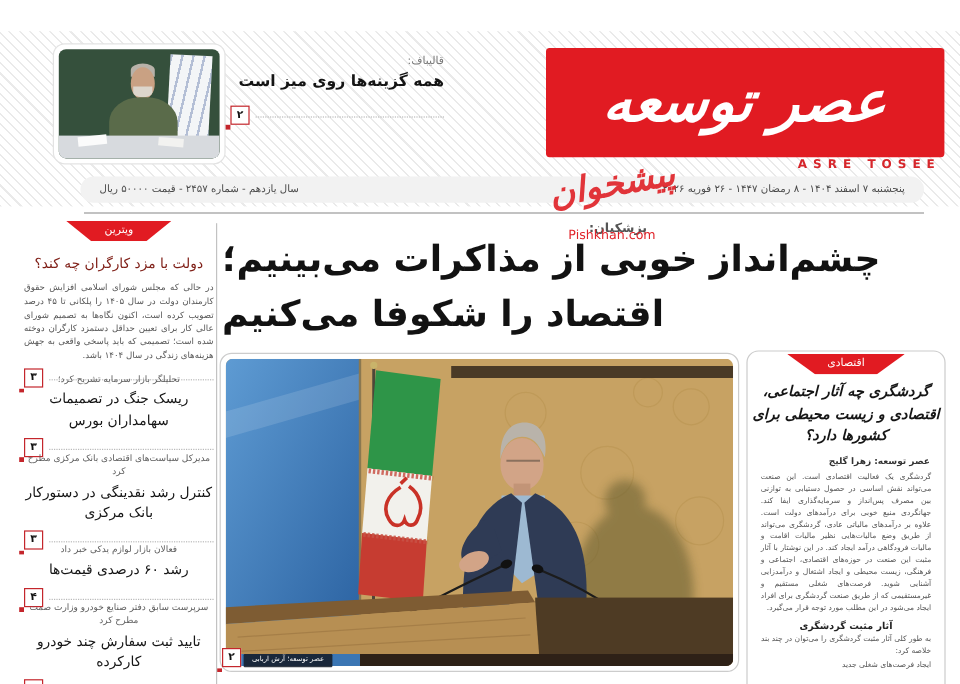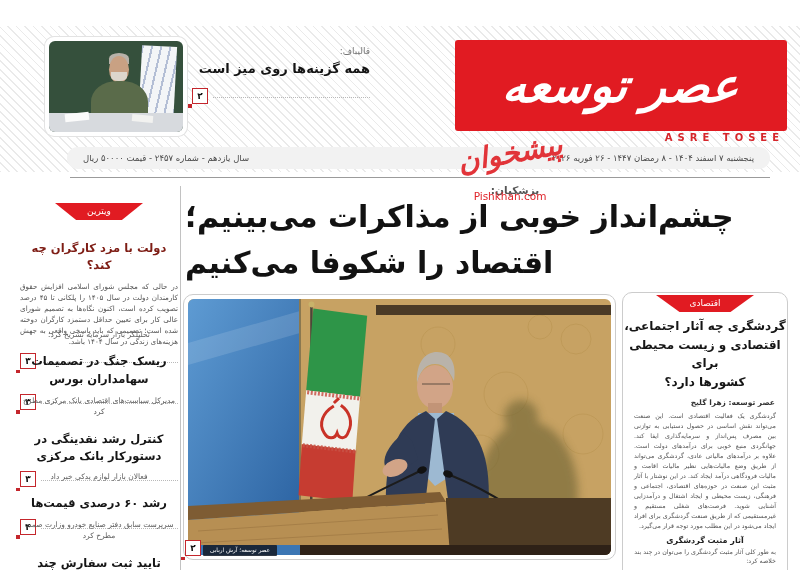--- a/index.html
+++ b/index.html
@@ -57,42 +57,42 @@
   
   .brow{display:flex;direction:ltr;align-items:flex-end;gap:5px;}
   .pbadge{position:relative;width:14px;height:14px;border:1.3px solid #c4262c;background:#fff;
           display:flex;align-items:center;justify-content:center;
           font-size:9px;font-weight:bold;color:#111;box-sizing:content-box;}
   .pbadge::after{content:"";position:absolute;left:-5px;bottom:-5px;width:3.5px;height:3.5px;background:#c4262c;}
   .dotline{flex:1;border-top:1.5px dotted #b9b9b9;margin-bottom:6px;}
 
   
   .vline-left{left:180px;top:186px;height:384px;border-left:1px solid #c2c2c2;width:0;}
-  .sidebar{left:20px;top:203px;width:158px;}
+  .sidebar{left:20px;top:184px;width:158px;}
   .sb-ribbon{width:88px;margin:0 auto;}
   .sb-item{position:absolute;left:0;width:158px;}
   .sb-kicker{font-size:7.5px;color:#5c5c5c;text-align:center;line-height:1.5;}
-  .sb-title{font-size:11.5px;font-weight:bold;color:#151515;text-align:center;line-height:1.5;margin-top:13px;}
+  .sb-title{font-size:11.5px;font-weight:normal;color:#151515;text-align:center;line-height:1.5;margin-top:3px;}
   .sb-title.maroon{color:#7e1d15;}
   .sb-body{font-size:7.2px;color:#555;text-align:justify;line-height:1.55;margin-top:6px;}
   .sb-brow{margin-top:6px;}
 
   
   .photo-card{left:183px;top:294px;width:433px;height:266px;background:#fff;border:1px solid #ccc;
               border-radius:10px;padding:4px;box-sizing:border-box;}
   .photo-inner{position:relative;width:100%;height:100%;border-radius:6px;overflow:hidden;}
   .photo-caption{left:203px;top:545px;width:74px;height:11px;background:rgba(22,30,42,.88);color:#fff;
                  font-size:5.8px;line-height:11px;text-align:center;z-index:4;border-radius:1px;}
   .photo-badge{left:185px;top:540px;z-index:5;}
 
   
   .note-card{left:622px;top:292px;width:166px;height:300px;background:#fff;border:1px solid #ccc;
              border-radius:10px;box-sizing:border-box;}
   .note-ribbon{position:absolute;left:50%;transform:translateX(-50%);top:2px;width:98px;}
-  .note-title{margin-top:24px;font-size:12px;font-weight:bold;color:#161616;text-align:center;line-height:1.55;}
+  .note-title{margin-top:24px;font-size:12px;font-weight:bold;color:#161616;text-align:center;line-height:1.55;font-style:italic;}
   .note-byline{margin:7px 12px 0;font-size:7.5px;font-weight:bold;color:#333;text-align:right;}
   .note-body{margin:4px 11px 0;font-size:6.3px;color:#555;line-height:1.58;text-align:justify;}
   .note-subhead{margin-top:5px;text-align:center;font-weight:bold;font-size:8px;color:#222;}
   .note-line{margin:2px 11px 0;font-size:6.3px;color:#555;line-height:1.55;text-align:right;}
 </style>
 </head>
 <body>
 
 <div id="page">
 

